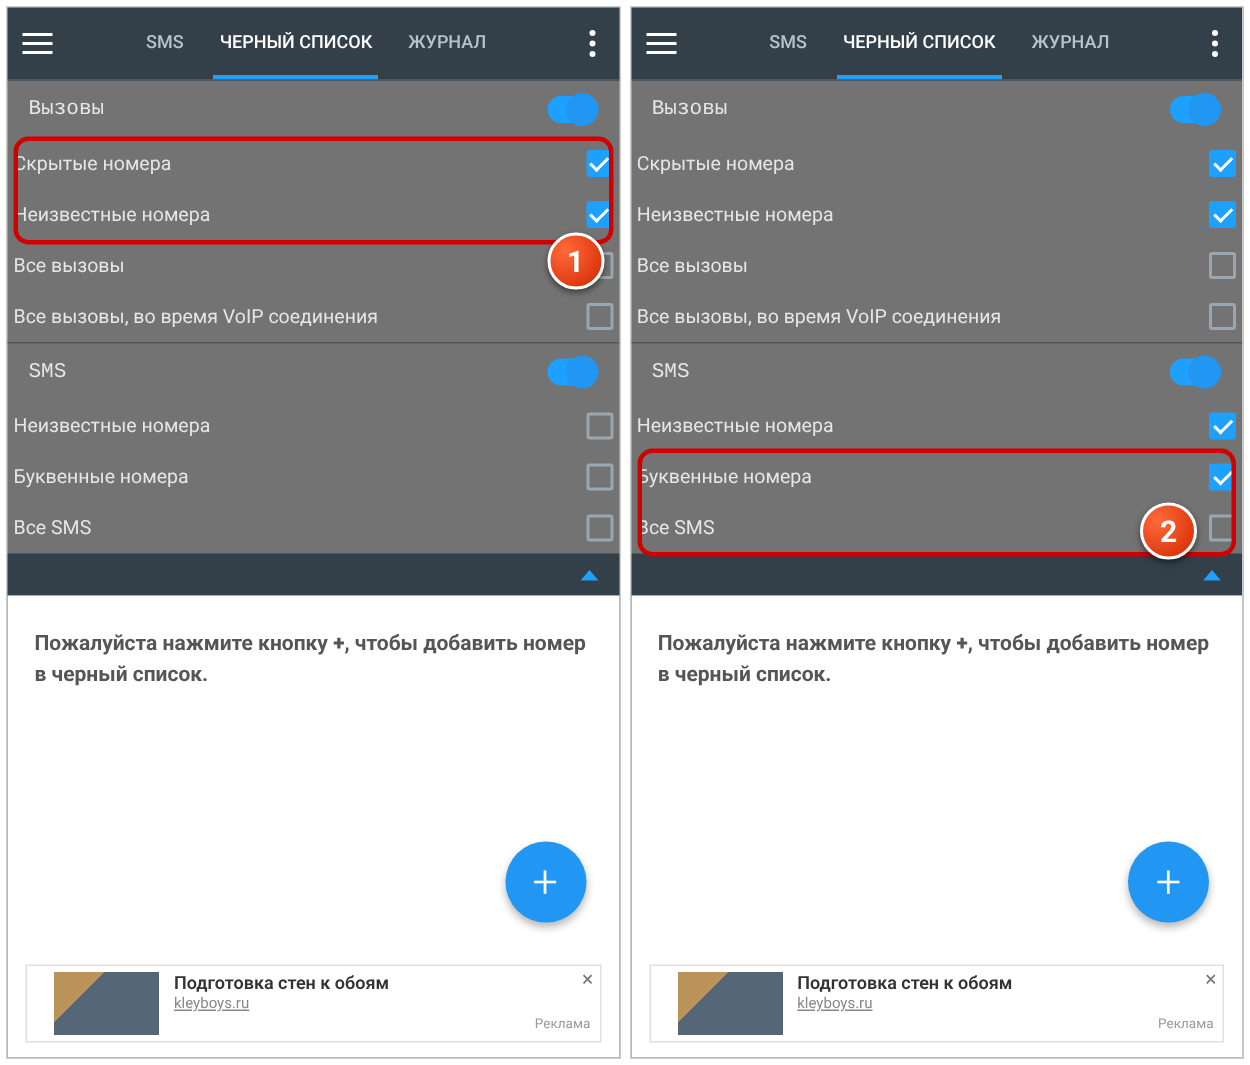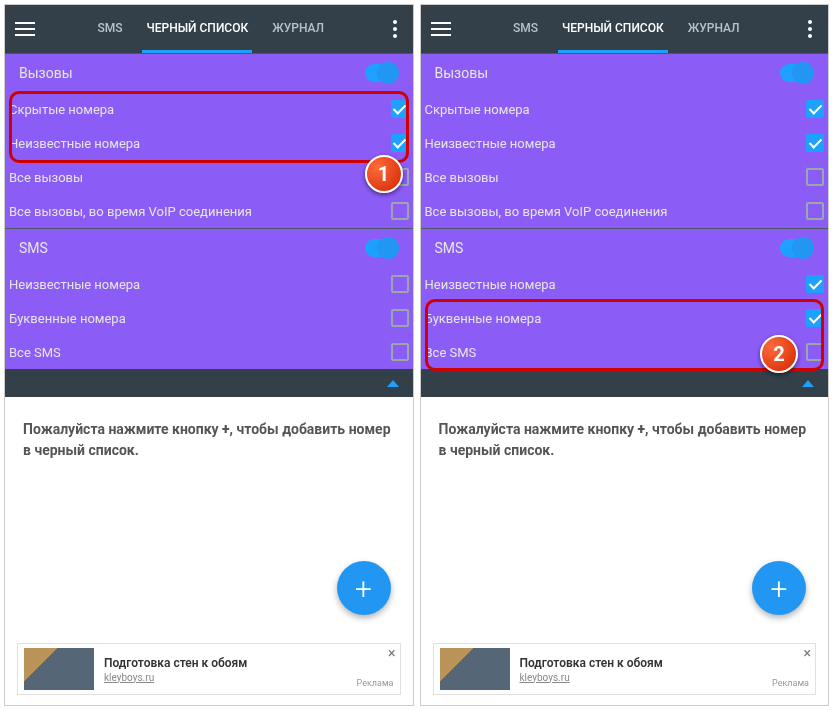--- a/index.html
+++ b/index.html
@@ -7,21 +7,21 @@
     background: #fff;
     font-family: Roboto, Arial, sans-serif;
     width: 833px;
     height: 710px;
     display: flex;
     gap: 6px;
     padding: 4px;
   }
   .phone {
     flex: 1;
-    background: #8b5cf6;
+    background: #737373;
     display: flex;
     flex-direction: column;
     border: 1px solid #ccc;
     overflow: hidden;
     position: relative;
   }
   .topbar {
     background: #333f49;
     height: 48px;
     display: flex;
@@ -49,20 +49,21 @@
   }
   .tab.active { color: #fff; border-bottom-color: #1ea0ff; }
   .kebab { width: 24px; display: flex; flex-direction: column; align-items: center; gap: 3px; cursor:pointer;}
   .kebab span { width:4px; height:4px; border-radius:50%; background:#fff; }
   .section-header {
     display: flex; align-items: center; justify-content: space-between;
     padding: 10px 14px;
     color: #e6e6e6;
     font-size: 14px;
     border-top: 1px solid #4b5762;
+    font-family: Liberation Mono, monospace;
   }
   .section-header:first-of-type { border-top: none; }
   .toggle {
     width: 34px; height: 18px; border-radius: 10px;
     background: #1ea0ff; position: relative; cursor:pointer;
   }
   .toggle::after {
     content:""; position:absolute; right:0; top:-2px;
     width:22px; height:22px; border-radius:50%;
     background: #2196f3;
@@ -102,21 +103,21 @@
   .fab {
     position:absolute; right:22px; bottom:90px;
     width:54px; height:54px; border-radius:50%; background:#2196f3;
     display:flex; align-items:center; justify-content:center;
     color:#fff; font-size:30px; font-weight:300; cursor:pointer;
     box-shadow:0 3px 6px rgba(0,0,0,.3);
   }
   .adbox {
     position:absolute; bottom:10px; left:12px; right:12px;
     height:52px; border:1px solid #e0e0e0; background:#fff;
-    display:flex; align-items:center; padding:4px 6px; gap:10px;
+    display:flex; align-items:flex-start; padding:4px 18px; gap:10px;
   }
   .adimg {
     width:70px; height:42px; background:linear-gradient(135deg,#b9935a 30%,#556677 30%);
     position:relative;
   }
   .adtext { flex:1; display:flex; flex-direction:column; font-size:11px; color:#333;}
   .adtitle { font-weight:600; font-size:12px; }
   .adsrc { color:#888; font-size:10px; margin-top:2px;text-decoration:underline;}
   .adlabel { position:absolute; right:6px; bottom:6px; font-size:9px; color:#999;}
   .adclose { position:absolute; right:4px; top:2px; font-size:14px; color:#777; cursor:pointer; line-height:1;}

